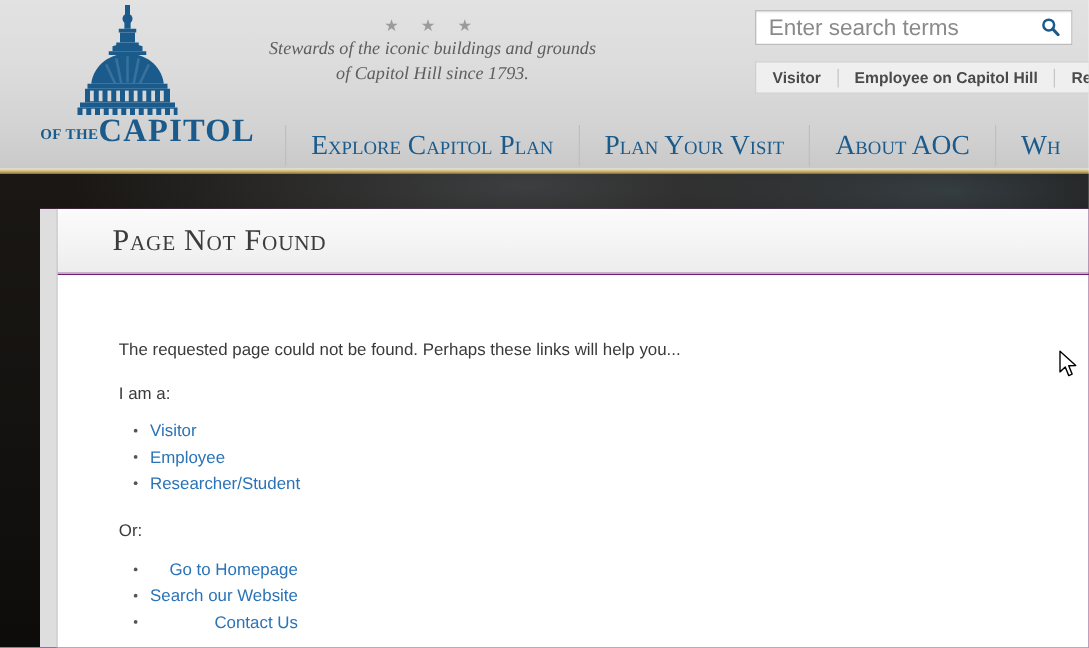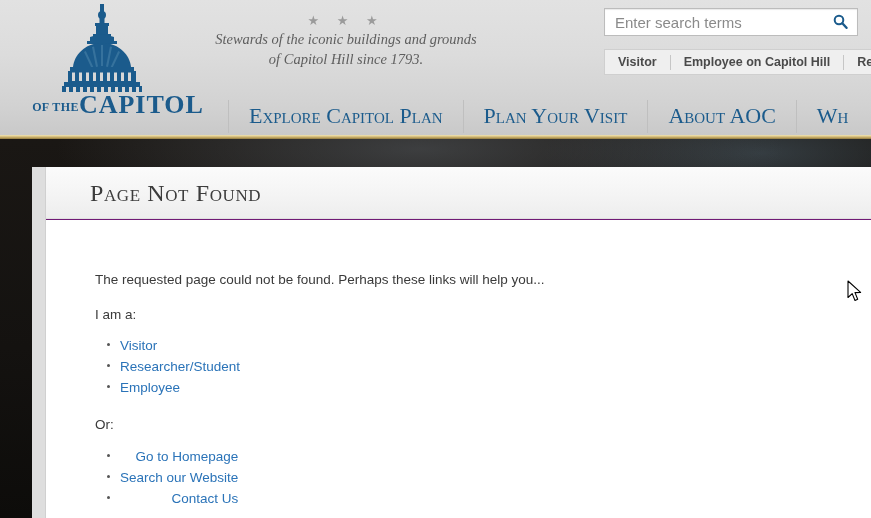--- a/index.html
+++ b/index.html
@@ -56,21 +56,21 @@
   
   #search-box {
     position:absolute; left:604px; top:8px; width:254px; height:28px;
     background:#ffffff; border:1px solid #bcbcbc;
     box-shadow:0 1px 1px rgba(0,0,0,.09) inset;
   }
   #search-input {
     position:absolute; left:10px; top:0; width:212px; height:26px;
     border:none; outline:none; background:transparent;
     font-family:"Liberation Sans", sans-serif;
-    font-size:15px; color:#15803d;
+    font-size:18px; color:#15803d;
   }
   #search-input::placeholder { color:#8a8a8a; opacity:1; }
   #search-btn {
     position:absolute; right:4px; top:2px; width:26px; height:24px;
     background:transparent; border:none; cursor:pointer;
     display:flex; align-items:center; justify-content:center;
   }
 
   
   #util-nav {
@@ -278,22 +278,22 @@
   <div id="title-bar">
     <div id="page-title">Page Not Found</div>
   </div>
 
   <div id="body-area">
     <div class="body-p" id="p-intro">The requested page could not be found.  Perhaps these links will help you...</div>
     <div class="body-p" id="p-iama">I am a:</div>
 
     <ul class="link-list" id="list-roles">
       <li><a href="#">Visitor</a></li>
+      <li><a href="#">Employee</a></li>
       <li><a href="#">Researcher/Student</a></li>
-      <li><a href="#">Employee</a></li>
     </ul>
 
     <div class="body-p" id="p-or">Or:</div>
 
     <ul class="link-list" id="list-actions">
       <li><a href="#">Go to Homepage</a></li>
       <li><a href="#">Search our Website</a></li>
       <li><a href="#">Contact Us</a></li>
     </ul>
   </div>

